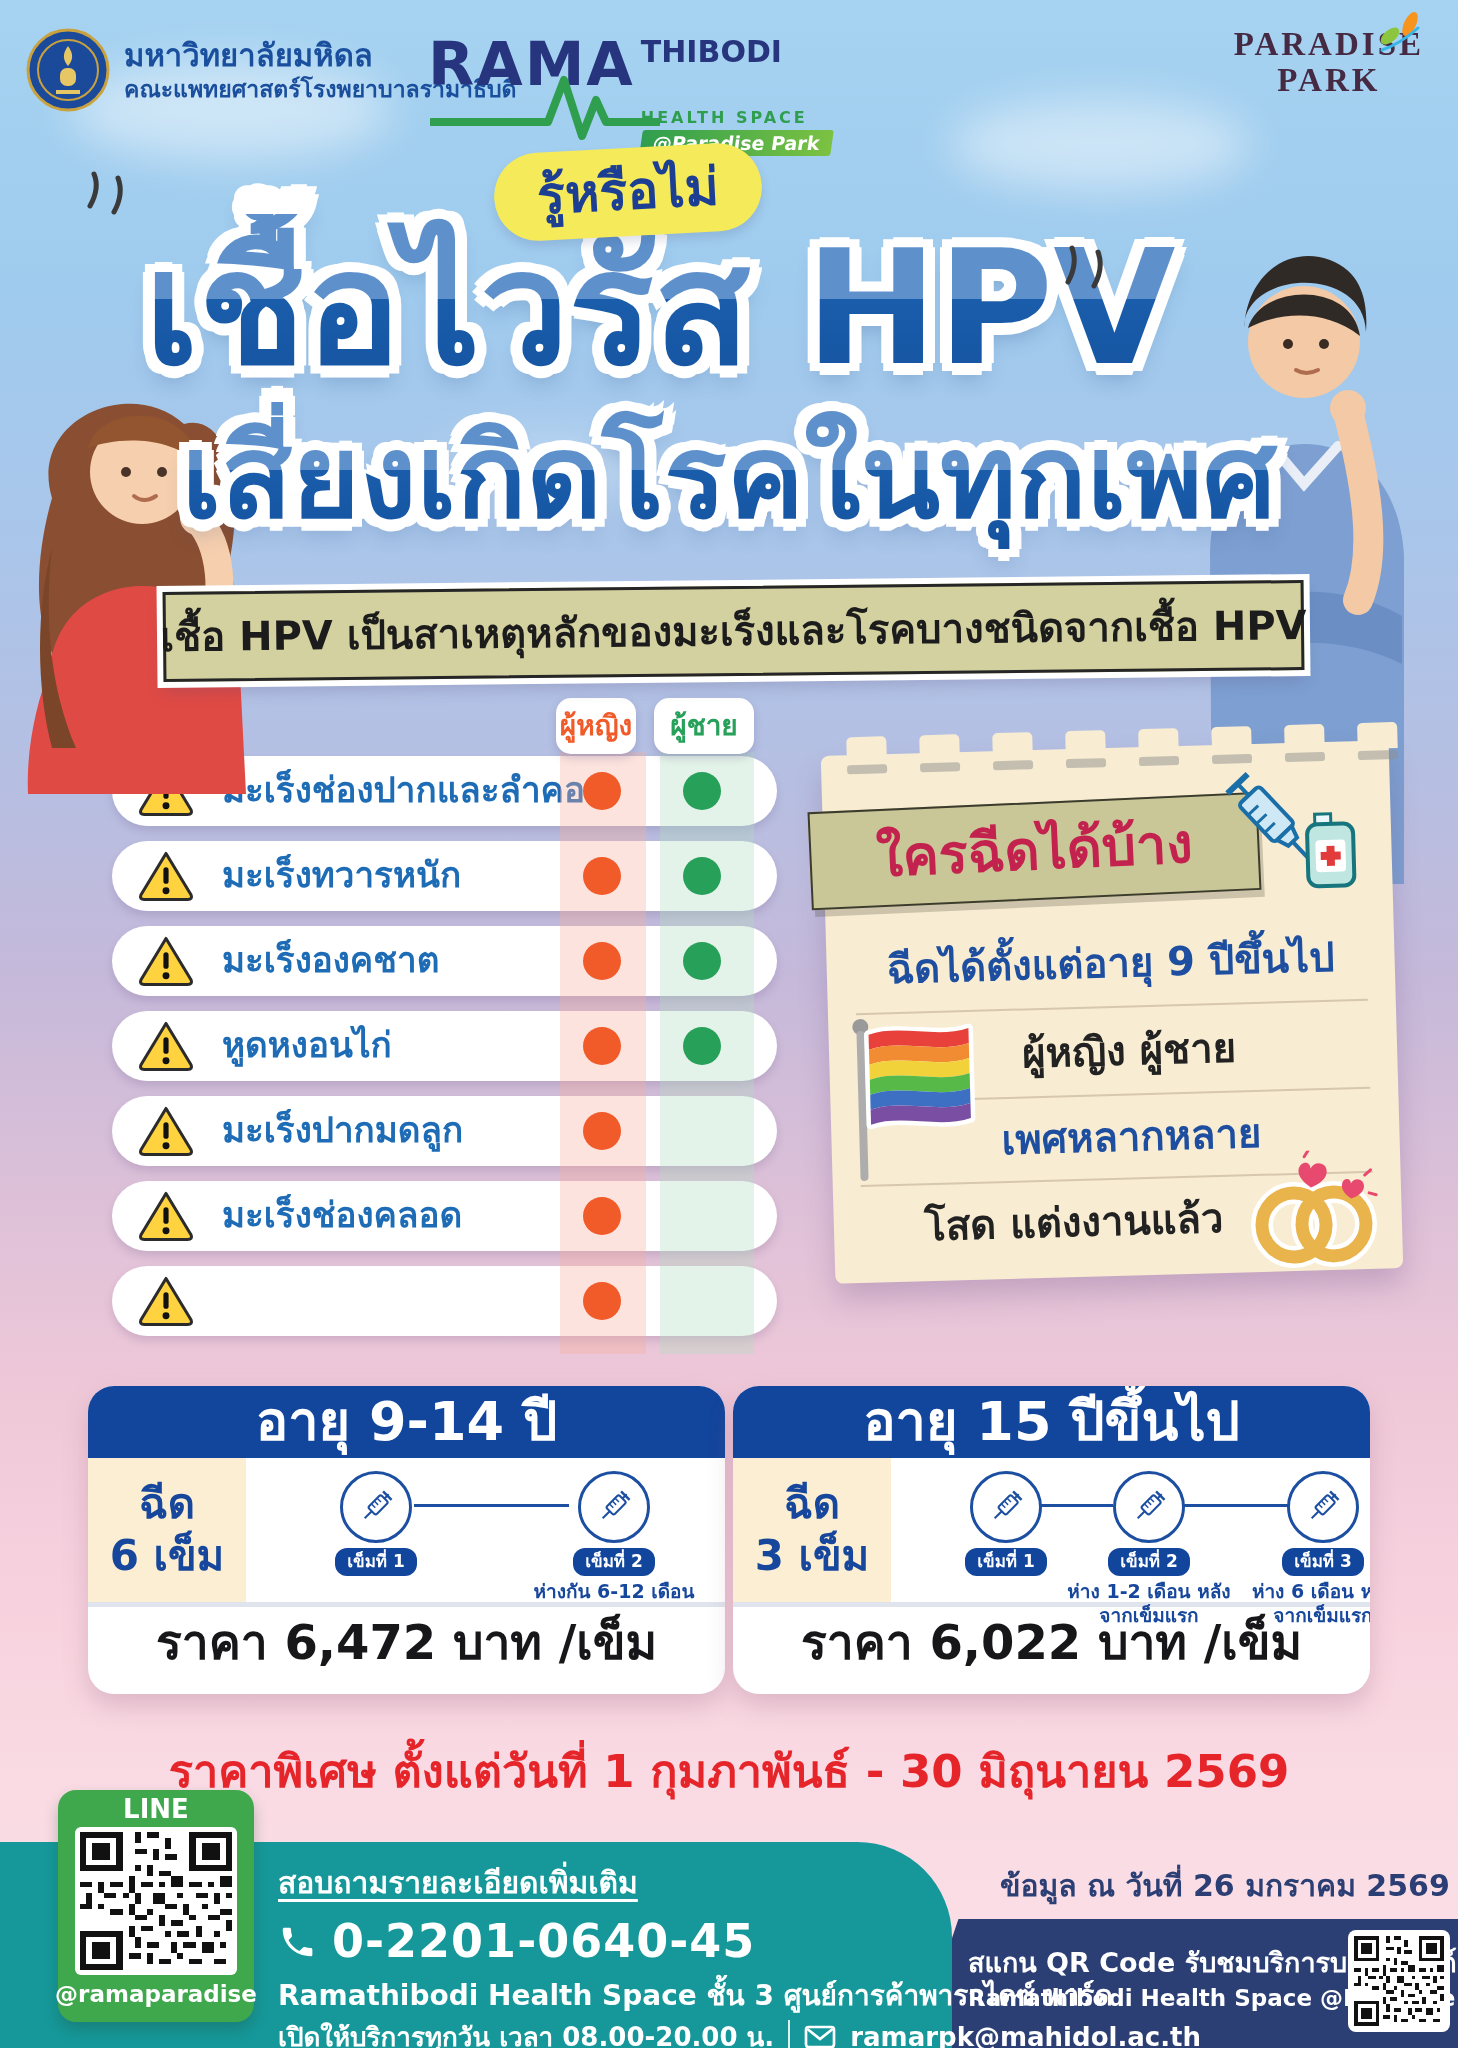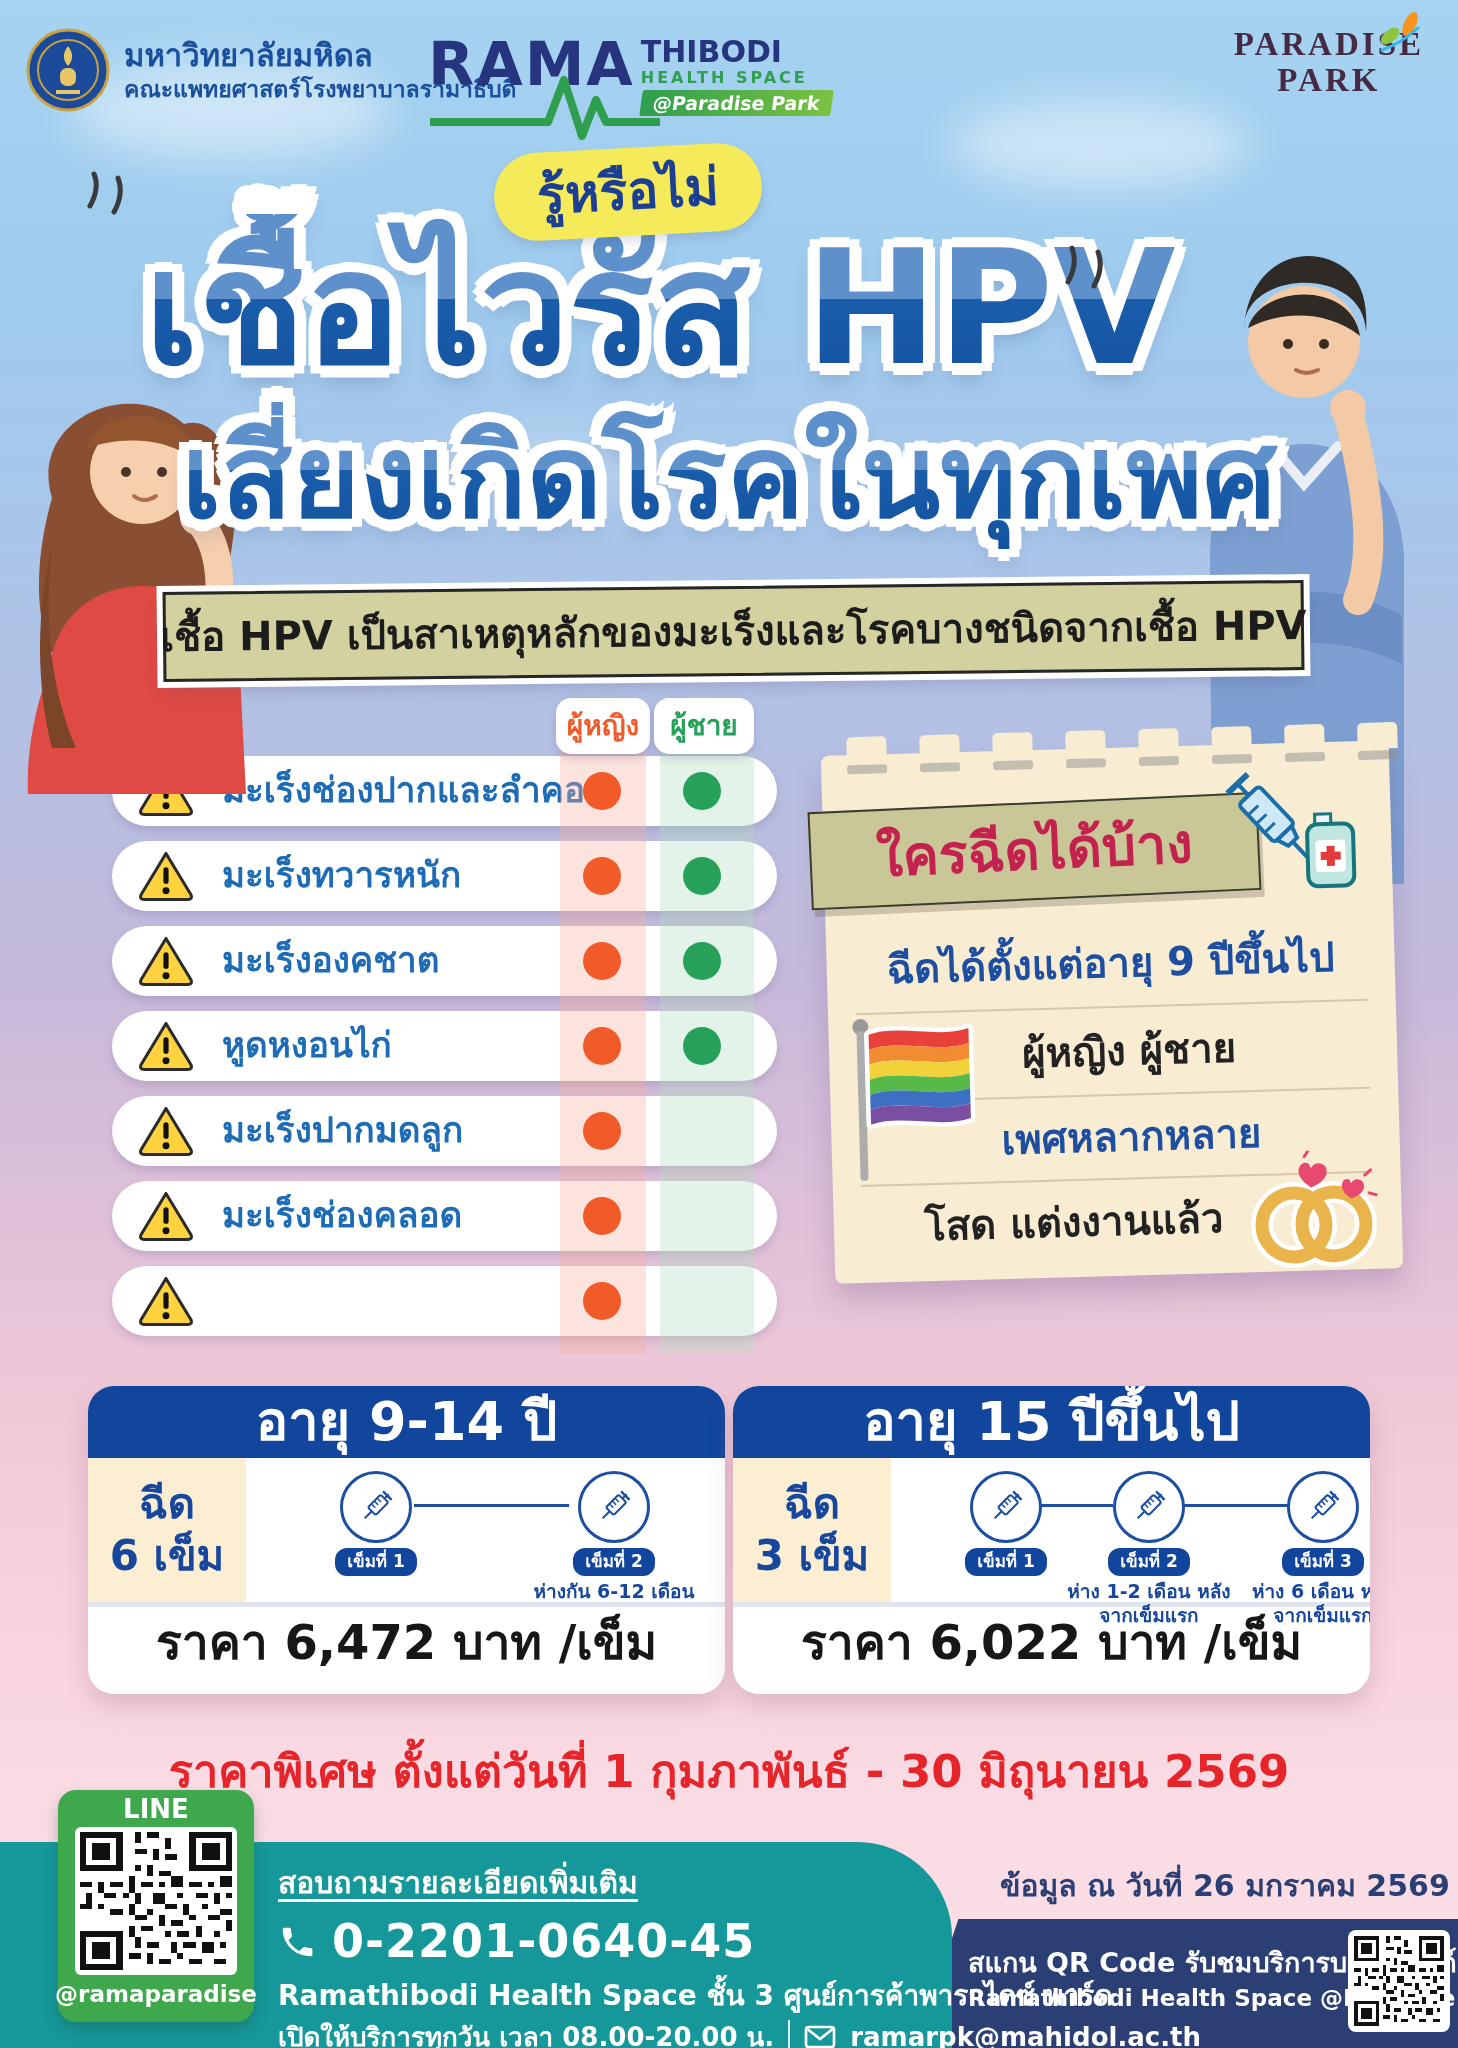--- a/index.html
+++ b/index.html
@@ -12,21 +12,21 @@
   
   .mahidol{left:26px;top:28px;display:flex;align-items:center;gap:14px;z-index:6;}
   .mahidol-text{color:#1a4f9e;line-height:1.25;}
   .mahidol-l1{font-size:31px;font-weight:800;}
   .mahidol-l2{font-size:23px;font-weight:600;}
   .rama{left:428px;top:34px;z-index:6;display:flex;align-items:flex-start;gap:6px;}
   .rama-word{font-size:60px;font-weight:800;color:#27357e;letter-spacing:2px;line-height:1;position:relative;}
   .rama-zig{position:absolute;left:2px;top:40px;}
   .rama-right{display:flex;flex-direction:column;align-items:flex-start;margin-top:2px;}
   .rama-thibodi{font-size:30px;font-weight:800;color:#27357e;line-height:1.05;}
-  .rama-space{font-size:16px;font-weight:700;color:#2f9e4f;letter-spacing:3px;}
+  .rama-space{font-size:16px;font-weight:700;color:#2f9e4f;letter-spacing:3px;margin-top:40px;}
   .rama-badge{margin-top:3px;background:linear-gradient(90deg,#2f9e4f,#7cc242);color:#fff;
     font-size:19px;font-weight:700;padding:2px 12px;border-radius:3px;transform:skewX(-8deg);}
   .paradise{right:34px;top:26px;text-align:center;color:#462a44;z-index:6;
     font-family:"Liberation Serif","DejaVu Serif",serif;line-height:1.1;}
   .paradise-l{font-size:33px;letter-spacing:3px;font-weight:600;}
 
   
   .know-badge{left:494px;top:148px;width:268px;height:88px;background:#f4ea5a;border-radius:46px;
     display:flex;align-items:center;justify-content:center;transform:rotate(-3deg);z-index:7;
     box-shadow:0 6px 10px rgba(70,90,140,.18);}
@@ -49,21 +49,21 @@
 
   .squig{position:absolute;z-index:6;}
 
   
   .strip{position:absolute;top:752px;height:602px;z-index:2;}
   .strip-f{left:560px;width:86px;background:rgba(246,176,158,.35);}
   .strip-m{left:660px;width:94px;background:rgba(178,222,192,.35);}
   .col-badge{position:absolute;top:698px;height:56px;background:#fff;border-radius:15px;z-index:4;
     display:flex;align-items:center;justify-content:center;font-size:28px;font-weight:800;
     box-shadow:0 4px 8px rgba(100,80,130,.25);line-height:1.3;}
-  .badge-f{left:556px;width:94px;color:#f15a29;}
+  .badge-f{left:556px;width:80px;color:#f15a29;}
   .badge-m{left:654px;width:100px;color:#27a05a;}
   .drow{position:absolute;left:112px;width:665px;height:70px;background:#fff;border-radius:35px;z-index:1;
     display:flex;align-items:center;box-shadow:0 5px 9px rgba(100,80,130,.2);}
   .drow .warn{margin-left:26px;width:56px;height:52px;flex:none;}
   .drow .dlabel{margin-left:28px;font-size:35px;font-weight:800;color:#1e6cb5;white-space:nowrap;line-height:1.3;}
   .dot{position:absolute;width:38px;height:38px;border-radius:50%;z-index:3;}
   .dot-f{left:583px;background:#f15a29;}
   .dot-m{left:683px;background:#27a05a;}
 
   

